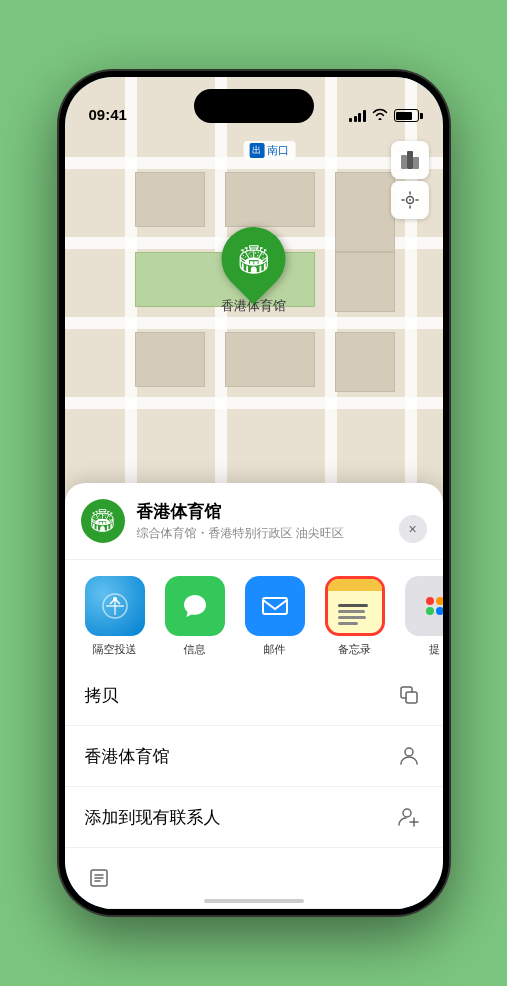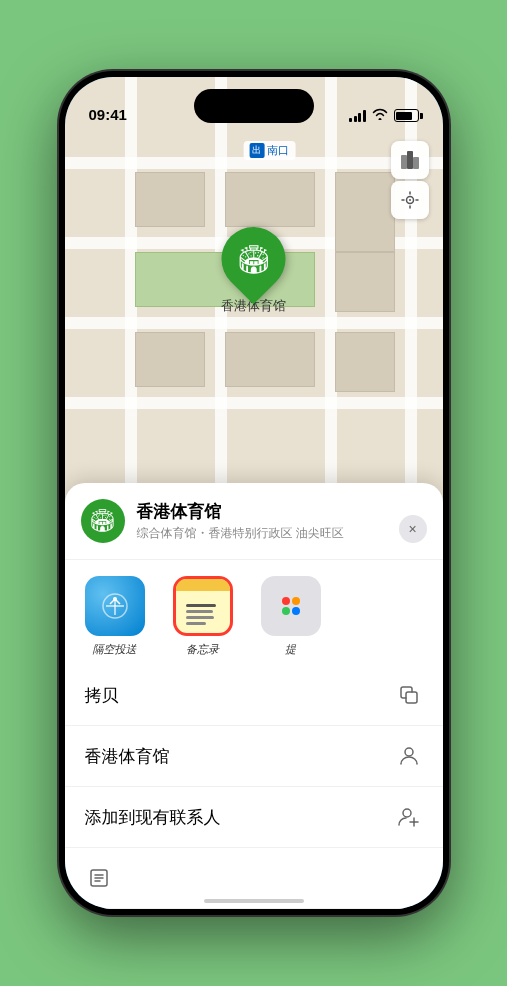--- a/index.html
+++ b/index.html
@@ -290,23 +290,22 @@
       align-items: center;
       justify-content: center;
       font-size: 14px;
       color: #666;
     }
 
     
     .share-row {
       display: flex;
       padding: 16px 10px 8px;
-      gap: 8px;
+      gap: 0;
       overflow-x: hidden;
-      font-style: italic;
     }
     .share-item {
       display: flex;
       flex-direction: column;
       align-items: center;
       width: 80px;
       flex-shrink: 0;
     }
     .share-app-icon {
       width: 60px;
@@ -512,21 +511,38 @@
               <line x1="15" y1="6" x2="15" y2="24" stroke="rgba(255,255,255,0.8)" stroke-width="1.5"></line>
               <line x1="6" y1="15" x2="24" y2="15" stroke="rgba(255,255,255,0.8)" stroke-width="1.5"></line>
               <circle cx="15" cy="8" r="2" fill="white"></circle>
               <line x1="10" y1="13" x2="15" y2="8" stroke="white" stroke-width="1.5"></line>
               <line x1="20" y1="13" x2="15" y2="8" stroke="white" stroke-width="1.5"></line>
             </svg>
           </div>
           <div class="share-app-label">隔空投送</div>
         </div>
 
-
+        <div class="share-item">
+          <div class="share-app-icon icon-messages">
+            <svg width="32" height="32" viewBox="0 0 32 32" fill="none">
+              <path d="M16 5C9.9 5 5 9.4 5 14.8c0 2.9 1.4 5.5 3.6 7.3L7.5 27l5.2-2.6c1 .2 2.1.4 3.3.4 6.1 0 11-4.4 11-9.8C27 9.4 22.1 5 16 5z" fill="white"></path>
+            </svg>
+          </div>
+          <div class="share-app-label">信息</div>
+        </div>
+
+        <div class="share-item">
+          <div class="share-app-icon icon-mail">
+            <svg width="32" height="32" viewBox="0 0 32 32" fill="none">
+              <rect x="4" y="8" width="24" height="16" rx="2" fill="none" stroke="white" stroke-width="2"></rect>
+              <path d="M4 10l12 9 12-9" stroke="white" stroke-width="2" fill="none"></path>
+            </svg>
+          </div>
+          <div class="share-app-label">邮件</div>
+        </div>
 
         <div class="share-item">
           <div class="share-app-icon icon-notes" style="position:relative; flex-direction: column; justify-content: flex-end; padding: 2px 4px 4px;">
             <div class="notes-top-bar"></div>
             <div class="notes-lines" style="margin-top: 14px;">
               <div class="notes-line" style="width:90%;"></div>
               <div class="notes-line" style="width:80%;"></div>
               <div class="notes-line" style="width:85%;"></div>
               <div class="notes-line" style="width:60%;"></div>
             </div>

